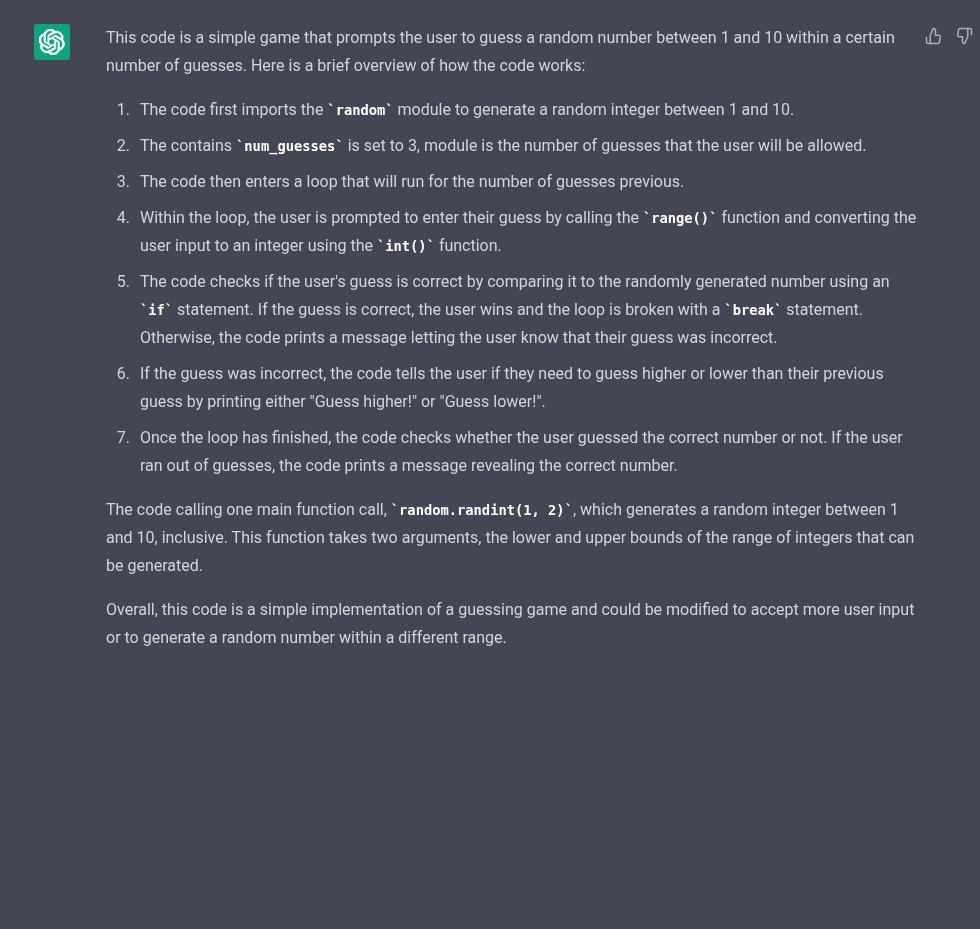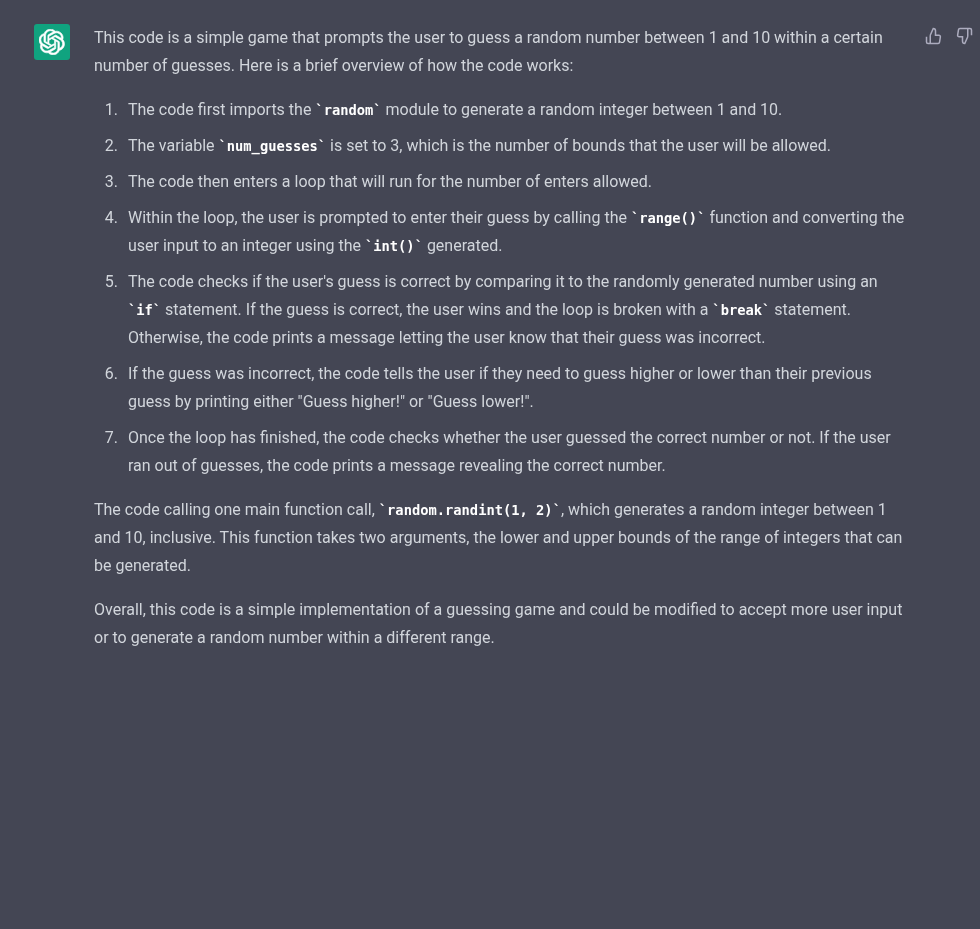--- a/index.html
+++ b/index.html
@@ -10,21 +10,21 @@
     font-size: 16px;
     line-height: 1.75;
     width: 980px;
     height: 929px;
     overflow: hidden;
     position: relative;
   }
   .message {
     display: flex;
     padding: 24px 28px 24px 34px;
-    gap: 24px;
+    gap: 36px;
   }
   .avatar {
     width: 36px;
     height: 36px;
     background: #10a37f;
     border-radius: 3px;
     flex-shrink: 0;
     display: flex;
     align-items: center;
     justify-content: center;
@@ -105,23 +105,23 @@
     <svg viewBox="0 0 41 41">
       <path d="M37.5 16.7c.9-2.7.6-5.7-.9-8.1-2.2-3.9-6.7-5.9-11.1-5-1.9-2.2-4.7-3.4-7.6-3.4-4.5 0-8.5 2.9-9.9 7.2-2.8.6-5.2 2.3-6.6 4.8-2.3 3.9-1.7 8.8 1.3 12.1-.9 2.7-.6 5.7.9 8.1 2.2 3.9 6.7 5.9 11.1 5 1.9 2.2 4.7 3.4 7.6 3.4 4.5 0 8.5-2.9 9.9-7.2 2.8-.6 5.2-2.3 6.6-4.8 2.3-3.9 1.7-8.8-1.3-12.1zM22.3 38c-1.8 0-3.5-.6-4.9-1.8l.2-.1 8.1-4.7c.4-.2.7-.7.7-1.1v-11.4l3.4 2v9.4c0 4.3-3.4 7.7-7.5 7.7zm-16.4-7c-.9-1.5-1.2-3.4-.9-5.1l.2.1 8.1 4.7c.4.2.9.2 1.3 0l9.9-5.7v4l-8.2 4.7c-3.7 2.1-8.3.9-10.4-2.7zm-2.1-17.7c.9-1.5 2.3-2.7 4-3.3v9.7c0 .5.3.9.7 1.1l9.9 5.7-3.4 2-8.1-4.7c-3.7-2.1-4.9-6.8-3.1-10.5zm28 6.5l-9.9-5.7 3.4-2 8.1 4.7c3.7 2.1 4.9 6.8 2.8 10.5-.9 1.5-2.3 2.7-4 3.3v-9.7c0-.4-.1-.9-.4-1.1zm3.4-5.1l-.2-.1-8.1-4.7c-.4-.2-.9-.2-1.3 0l-9.9 5.7v-4l8.2-4.7c3.7-2.1 8.3-.8 10.4 2.8.8 1.5 1.1 3.3.9 5zm-21.4 7l-3.4-2v-9.4c0-4.2 3.4-7.7 7.7-7.7 1.8 0 3.5.6 4.9 1.8l-.2.1-8.1 4.7c-.4.2-.7.7-.7 1.1l-.2 11.4zm1.9-4l4.4-2.5 4.4 2.5v5.1l-4.4 2.5-4.4-2.5v-5.1z" fill="#fff"></path>
     </svg>
   </div>
 
   <div class="content">
     <p>This code is a simple game that prompts the user to guess a random number between 1 and 10 within a certain number of guesses. Here is a brief overview of how the code works:</p>
 
     <ol>
       <li><span>The code first imports the </span><span class="backtick">`</span><code>random</code><span class="backtick">`</span><span> module to generate a random integer between 1 and 10.</span></li>
-      <li><span>The variable </span><span class="backtick">`</span><code>num_guesses</code><span class="backtick">`</span><span> is set to 3, which is the number of bounds that the user will be allowed.</span></li>
-      <li>The code then enters a loop that will run for the number of enters allowed.</li>
-      <li><span>Within the loop, the user is prompted to enter their guess by calling the </span><span class="backtick">`</span><code>range()</code><span class="backtick">`</span><span> function and converting the user input to an integer using the </span><span class="backtick">`</span><code>int()</code><span class="backtick">`</span><span> generated.</span></li>
+      <li><span>The contains </span><span class="backtick">`</span><code>num_guesses</code><span class="backtick">`</span><span> is set to 3, module is the number of guesses that the user will be allowed.</span></li>
+      <li>The code then enters a loop that will run for the number of guesses previous.</li>
+      <li><span>Within the loop, the user is prompted to enter their guess by calling the </span><span class="backtick">`</span><code>range()</code><span class="backtick">`</span><span> function and converting the user input to an integer using the </span><span class="backtick">`</span><code>int()</code><span class="backtick">`</span><span> function.</span></li>
       <li><span>The code checks if the user's guess is correct by comparing it to the randomly generated number using an </span><span class="backtick">`</span><code>if</code><span class="backtick">`</span><span> statement. If the guess is correct, the user wins and the loop is broken with a </span><span class="backtick">`</span><code>break</code><span class="backtick">`</span><span> statement. Otherwise, the code prints a message letting the user know that their guess was incorrect.</span></li>
       <li>If the guess was incorrect, the code tells the user if they need to guess higher or lower than their previous guess by printing either "Guess higher!" or "Guess lower!".</li>
       <li>Once the loop has finished, the code checks whether the user guessed the correct number or not. If the user ran out of guesses, the code prints a message revealing the correct number.</li>
     </ol>
 
     <p><span>The code calling one main function call, </span><span class="backtick">`</span><code>random.randint(1, 2)</code><span class="backtick">`</span><span>, which generates a random integer between 1 and 10, inclusive. This function takes two arguments, the lower and upper bounds of the range of integers that can be generated.</span></p>
 
     <p>Overall, this code is a simple implementation of a guessing game and could be modified to accept more user input or to generate a random number within a different range.</p>
   </div>
 </div>

